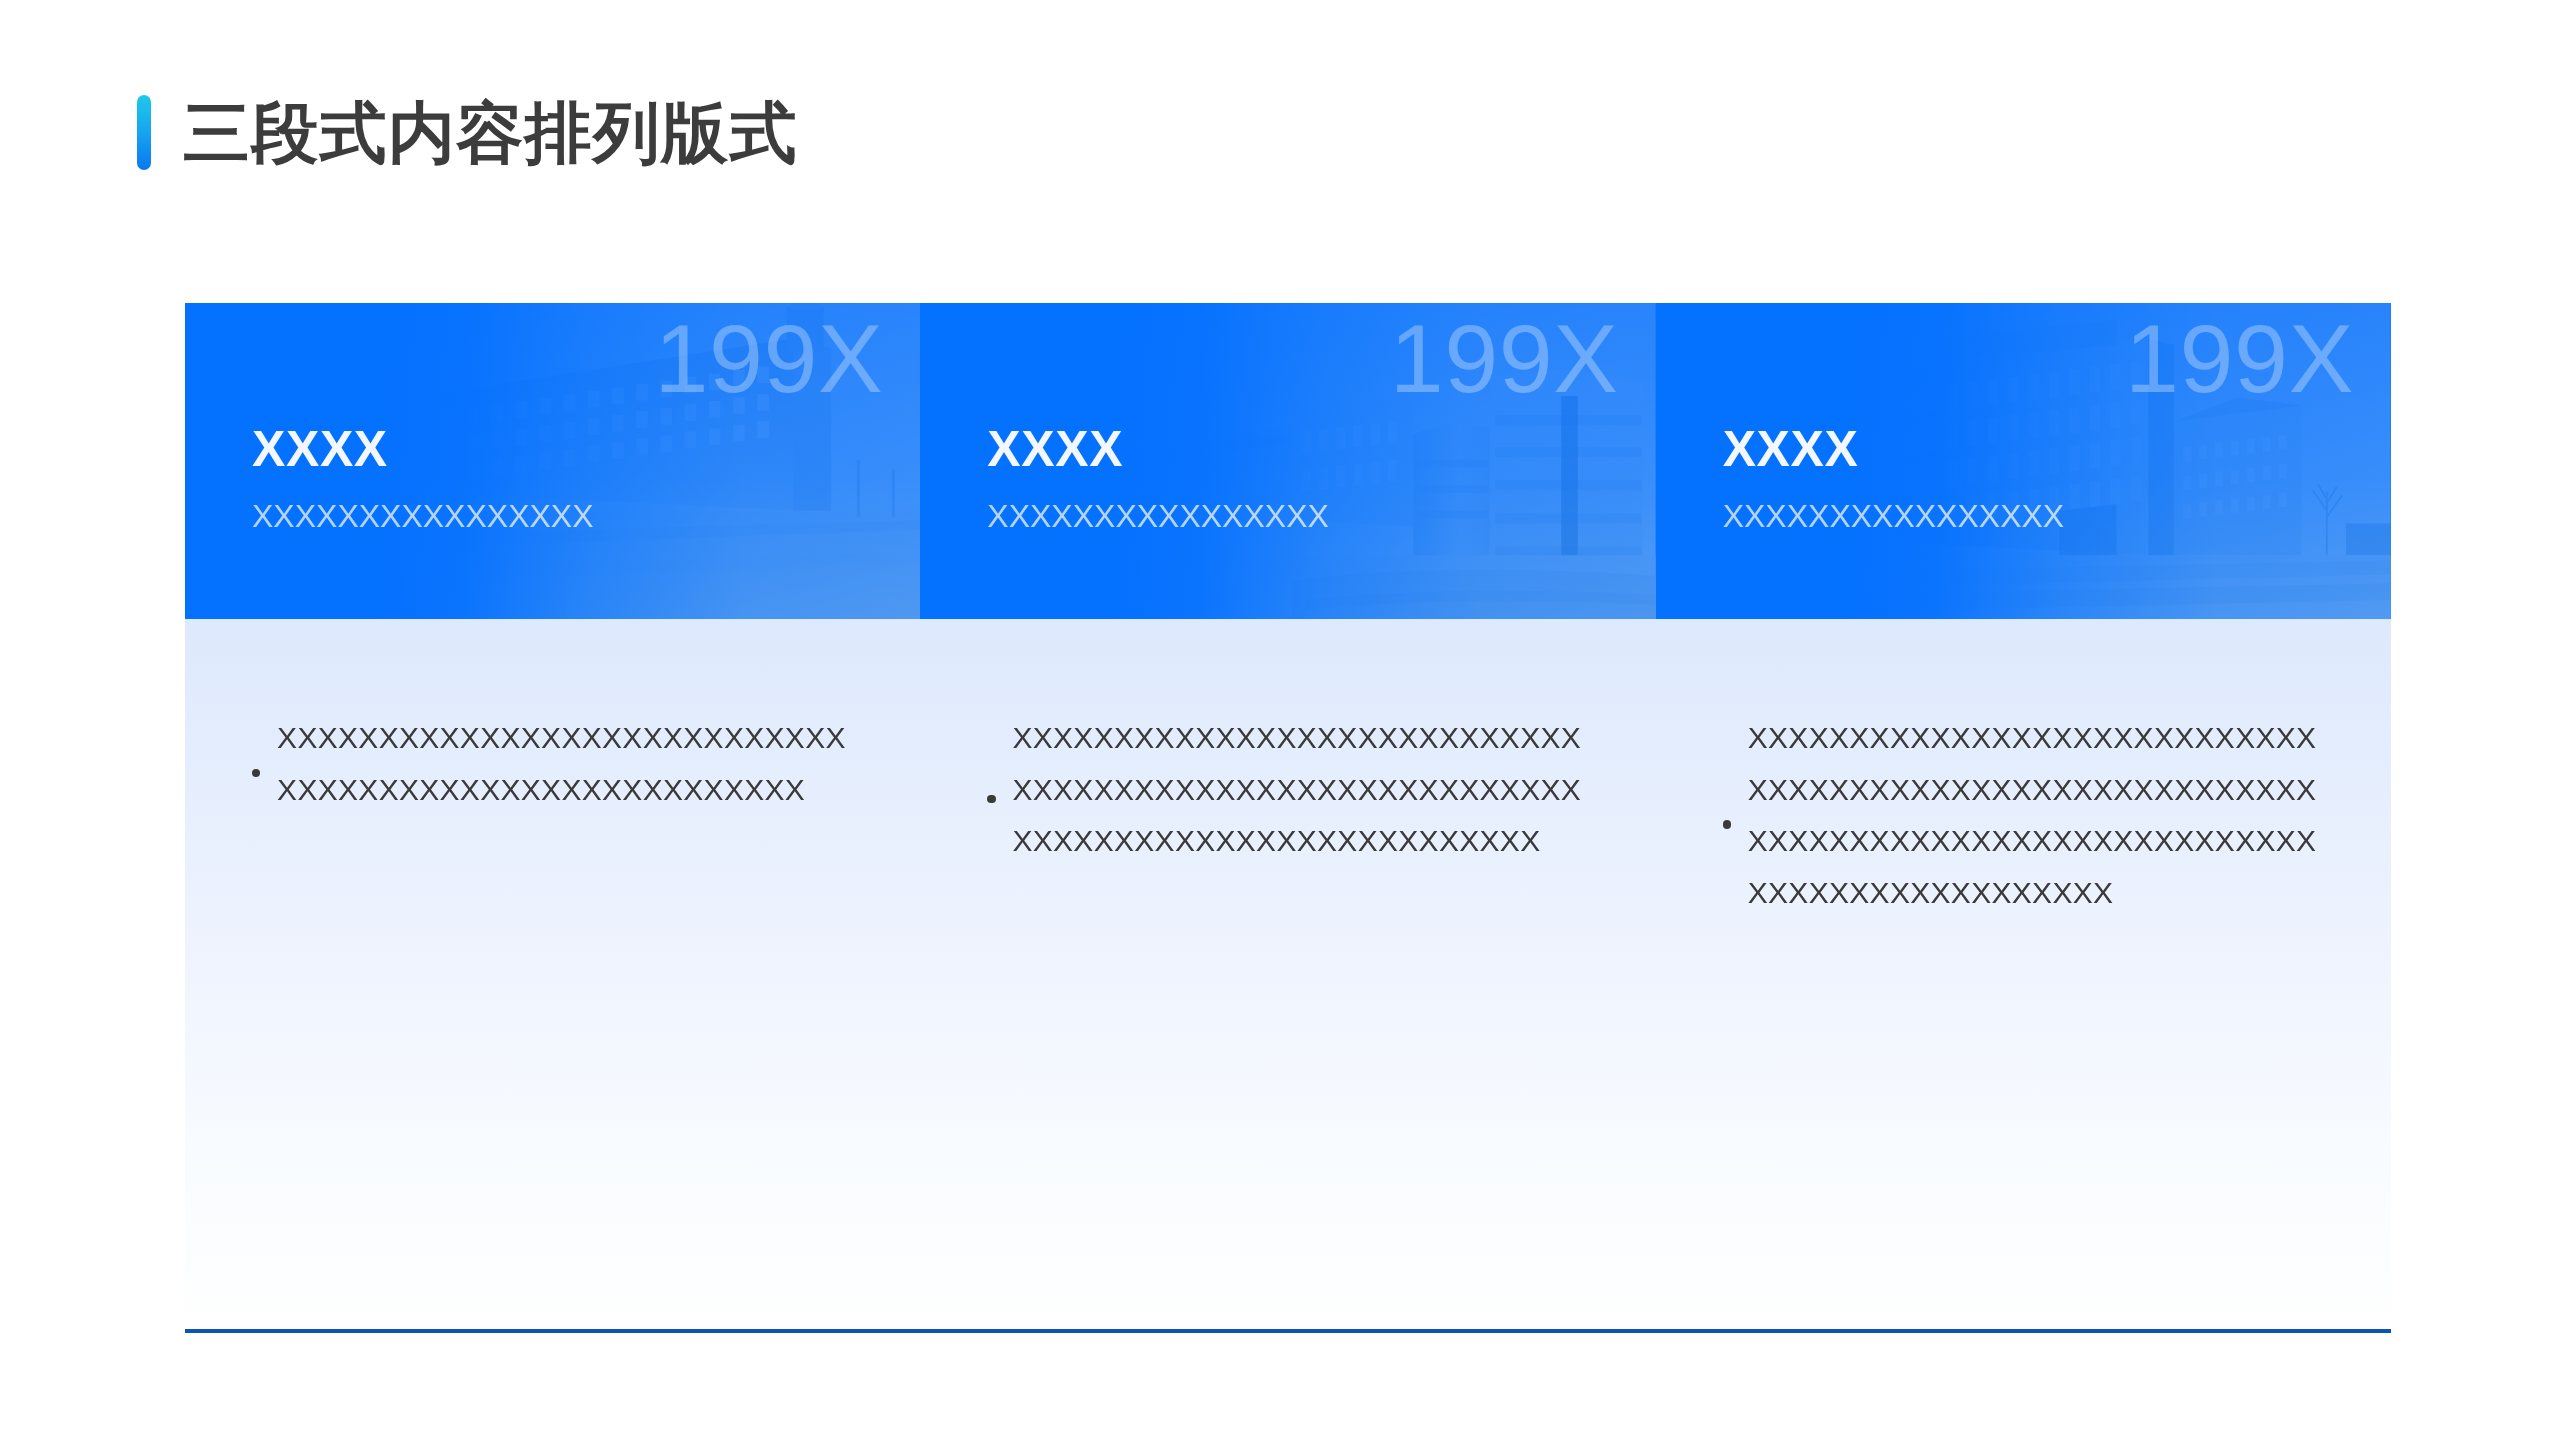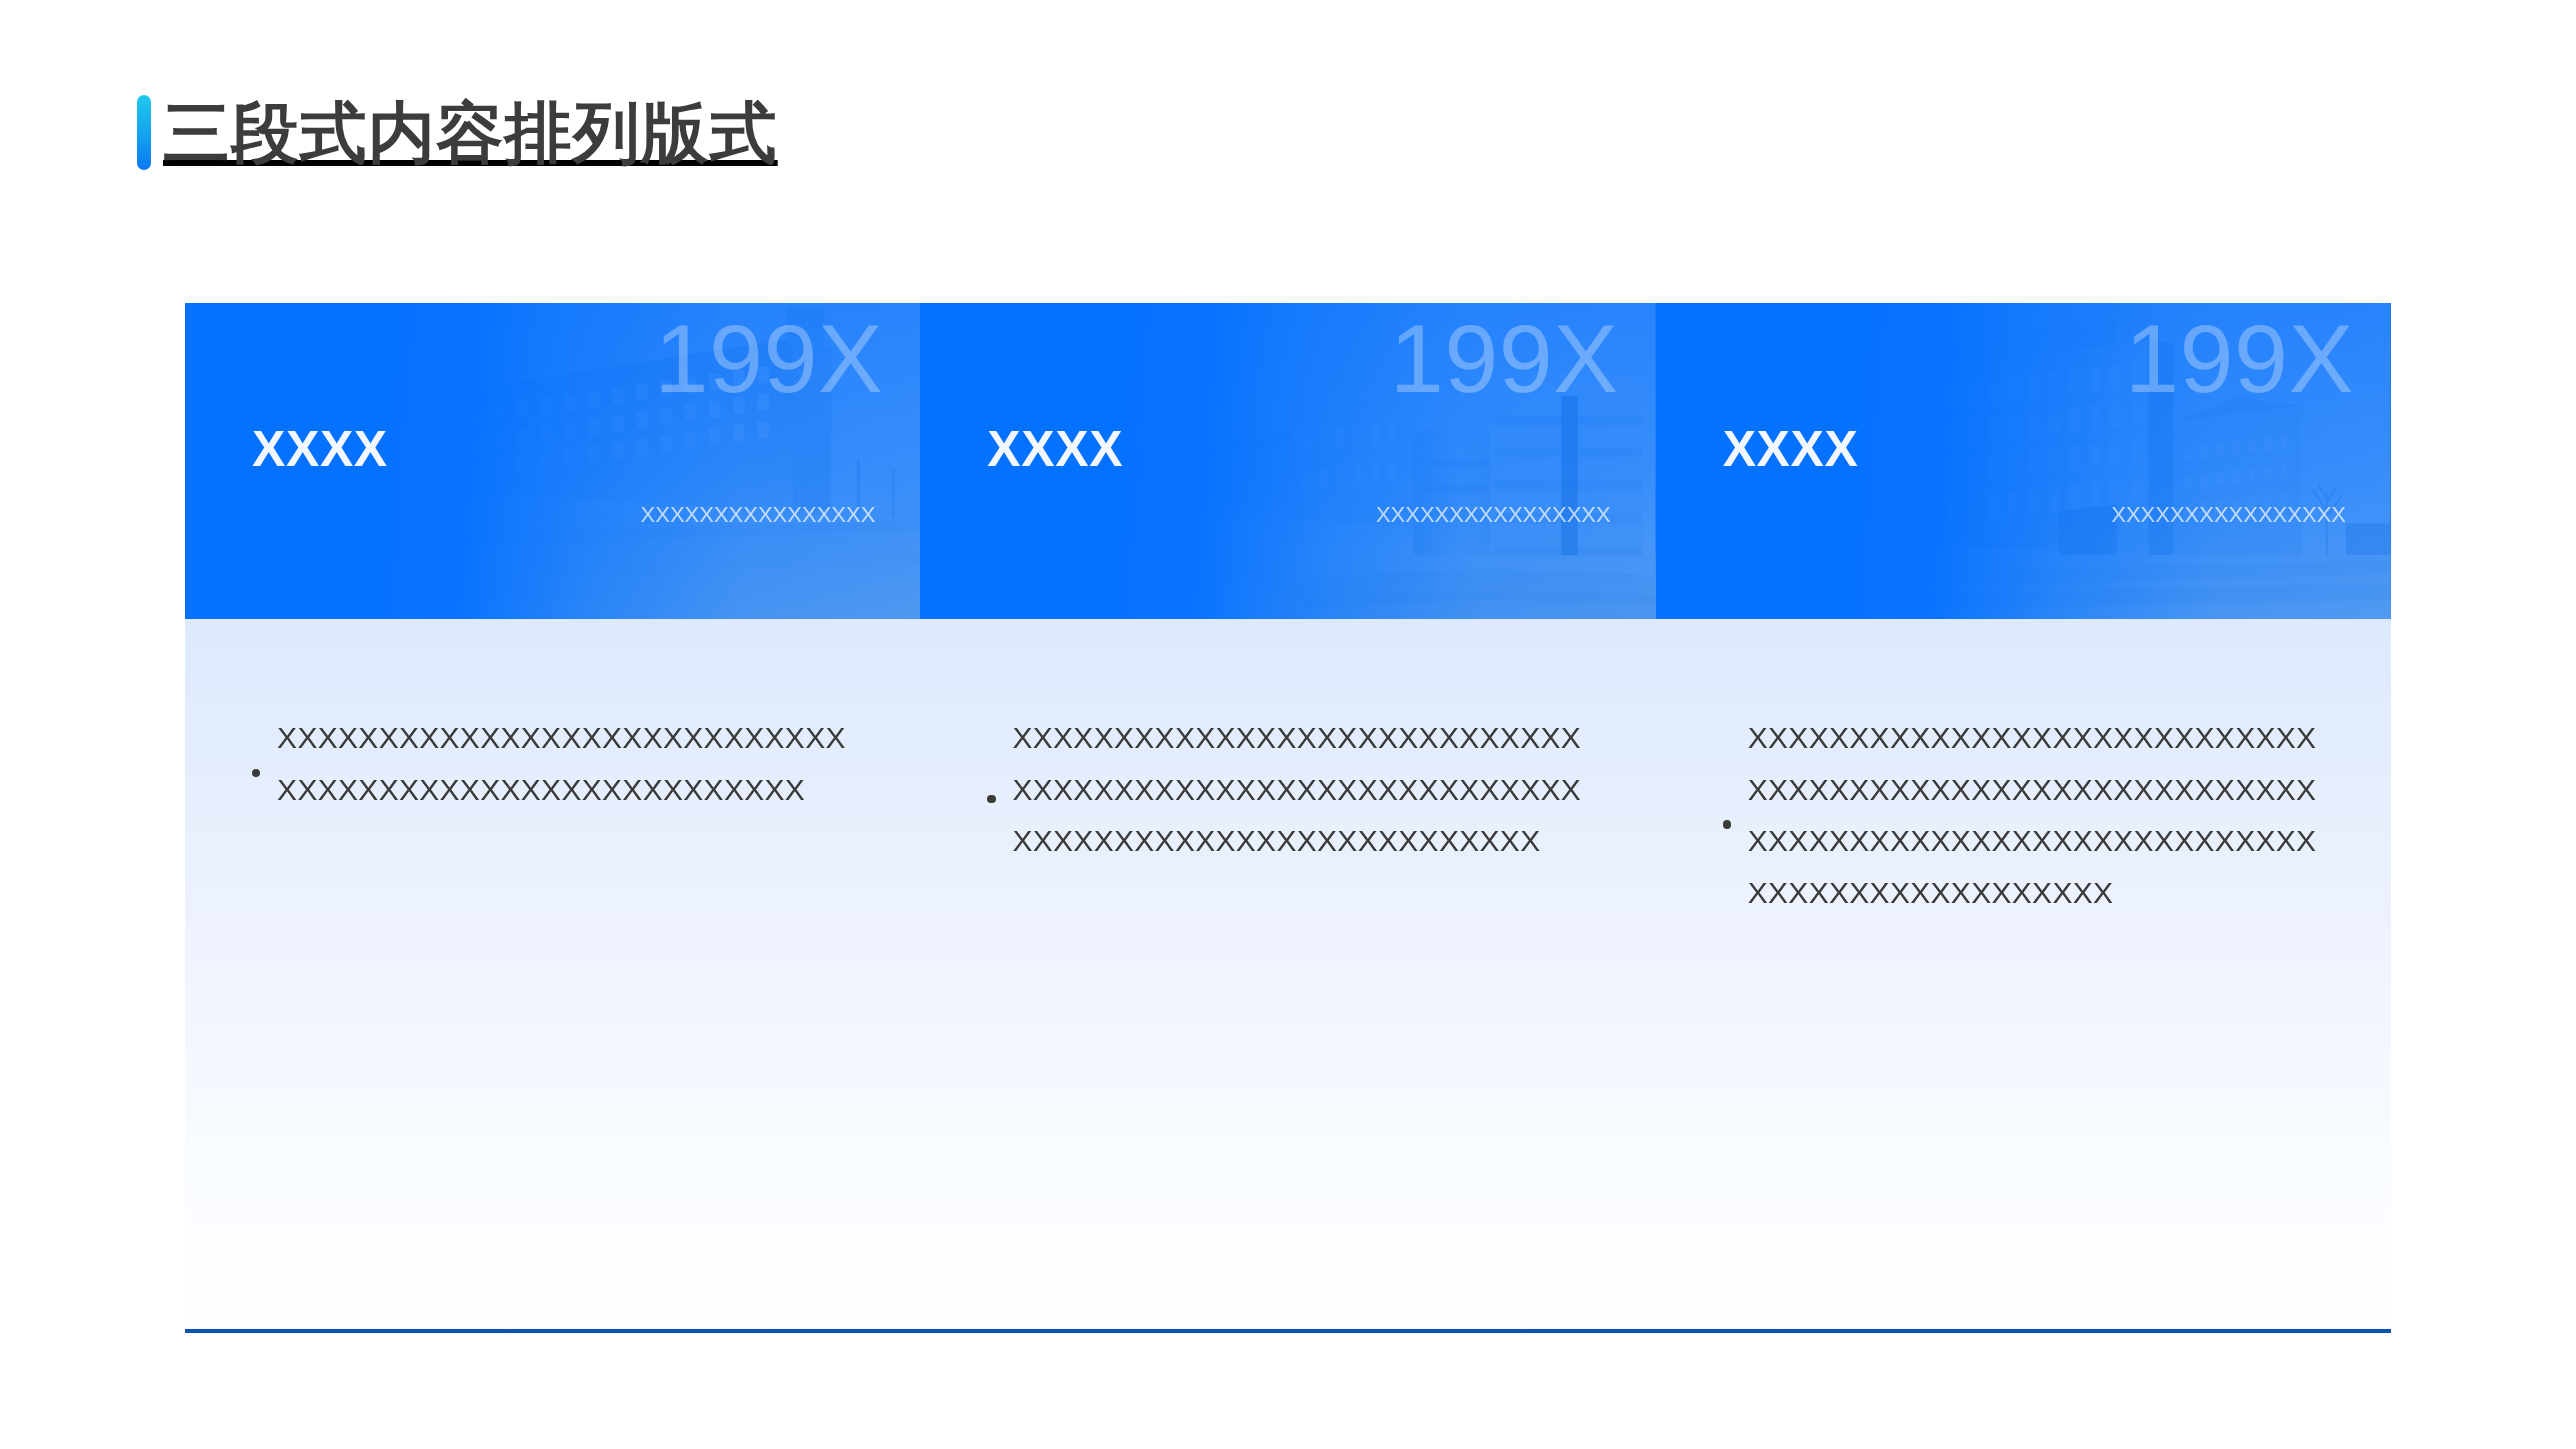--- a/index.html
+++ b/index.html
@@ -15,22 +15,21 @@
     position: relative;
   }
 
   
   .slide-title-row {
     position: absolute;
     left: 137px;
     top: 95px;
     display: flex;
     align-items: center;
-    gap: 12px;
-    text-decoration: underline;
+    gap: 32px;
   }
   .title-accent-bar {
     width: 14px;
     height: 75px;
     border-radius: 7px;
     background: linear-gradient(180deg, #1fc9ea 0%, #17a8ef 45%, #0a78f2 100%);
     flex: 0 0 auto;
   }
   .slide-title {
     font-size: 67px;
@@ -126,28 +125,27 @@
     right: 45px;
   }
   .card-title {
     font-size: 50px;
     font-weight: 700;
     color: #f3f7ff;
     line-height: 1.05;
     letter-spacing: 0.6px;
   }
   .card-subtitle {
-    margin-top: 23px;
-    font-size: 22px;
+    margin-top: 17px;
+    font-size: 32px;
     font-weight: 400;
     color: rgba(255,255,255,0.70);
     line-height: 1.45;
     letter-spacing: 0px;
     word-break: break-all;
-    text-align: right;
   }
 
   
   .card-body {
     flex: 1 1 auto;
     position: relative;
     padding: 93px 67px 0 67px;
   }
   .bullet-item {
     display: flex;

